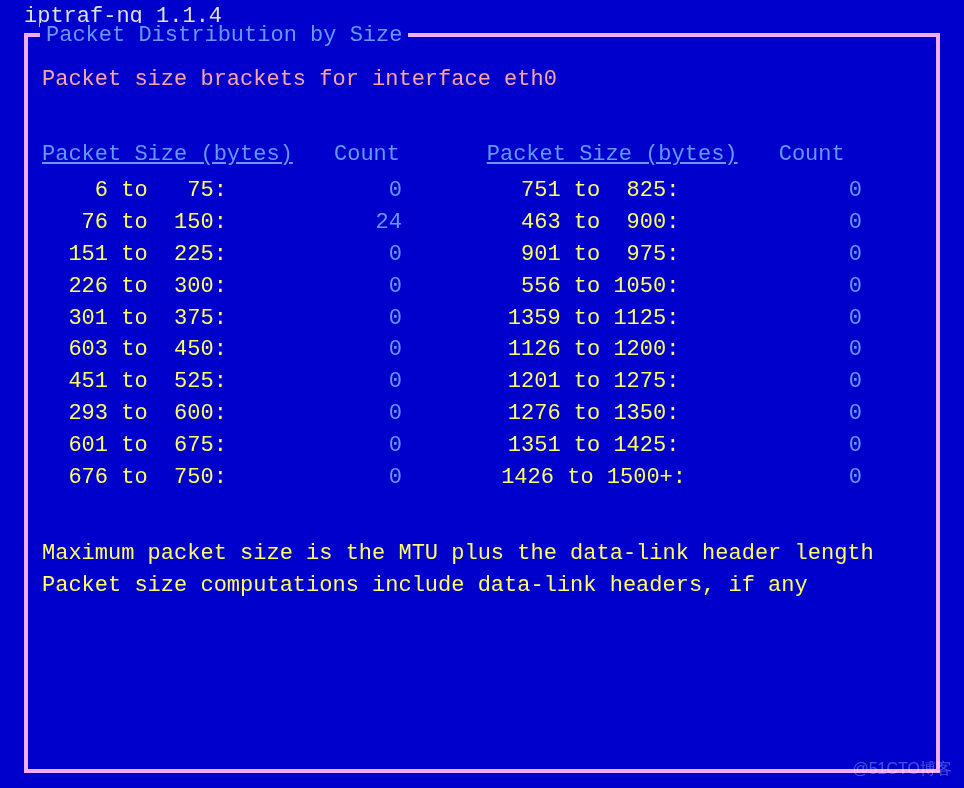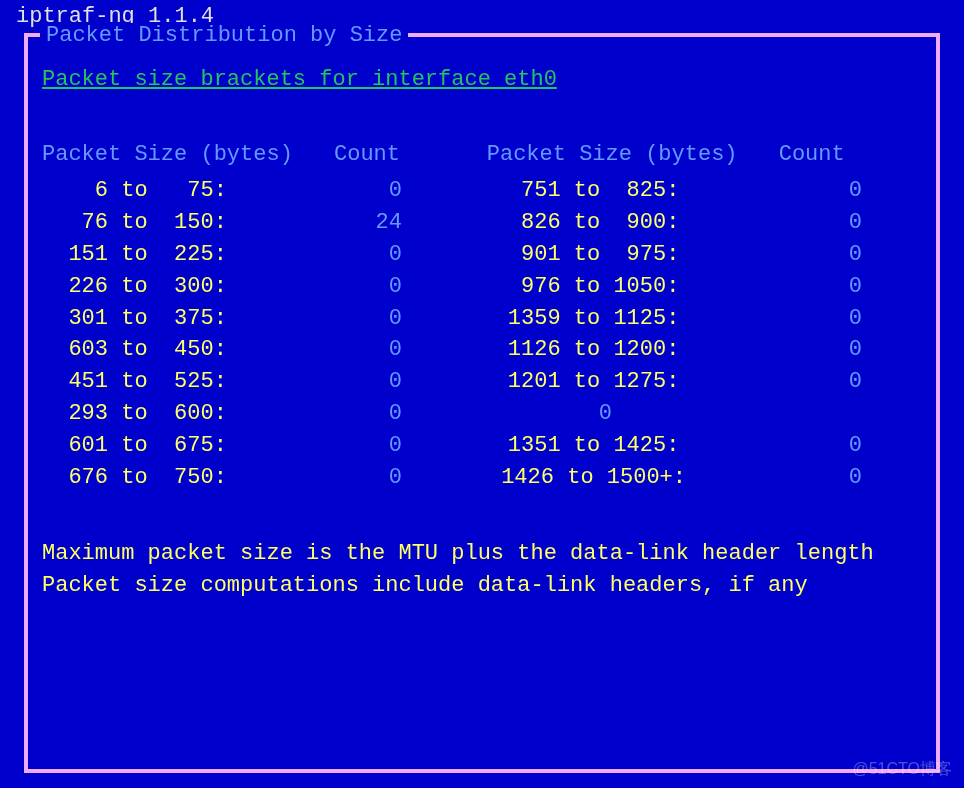--- a/index.html
+++ b/index.html
@@ -13,21 +13,21 @@
       font-size: 22px;
       color: #ffff66;
       width: 964px;
       height: 788px;
       overflow: hidden;
       position: relative;
       padding: 0;
     }
     .title-bar {
       color: #e0e0e0;
-      padding: 4px 16px;
+      padding: 4px 24px;
       font-weight: normal;
     }
     .frame {
       border: 4px solid #f0abfc;
       margin: 0 24px;
       padding: 0;
       height: 740px;
       position: relative;
     }
     .frame-title {
@@ -35,39 +35,39 @@
       top: -14px;
       left: 12px;
       background: #0000cc;
       color: #6699ff;
       padding: 0 6px;
     }
     .content {
       padding: 30px 14px 10px 14px;
     }
     .subtitle {
-      color: #22c55e;
+      color: #fca5a5;
       margin-bottom: 50px;
-      text-decoration: underline;
     }
     .columns-header {
       display: flex;
       color: #6699ff;
       margin-bottom: 8px;
     }
     .col-left {
       width: 470px;
       display: flex;
     }
     .col-right {
       width: 460px;
       display: flex;
     }
     .hdr-size {
       width: 260px;
+      text-decoration: underline;
     }
     .hdr-count {
       width: 130px;
       text-align: center;
     }
     .data-rows {
       margin-bottom: 44px;
     }
     .data-row {
       display: flex;
@@ -135,33 +135,33 @@
     <div class="data-rows" id="data-rows">
         <div class="data-row">
           <div class="bracket-range">    6 to   75:</div>
           <div class="count-val">0</div>
           <div class="bracket-range2">  751 to  825:</div>
           <div class="count-val2">0</div>
         </div>
         <div class="data-row">
           <div class="bracket-range">   76 to  150:</div>
           <div class="count-val">24</div>
-          <div class="bracket-range2">  826 to  900:</div>
+          <div class="bracket-range2">  463 to  900:</div>
           <div class="count-val2">0</div>
         </div>
         <div class="data-row">
           <div class="bracket-range">  151 to  225:</div>
           <div class="count-val">0</div>
           <div class="bracket-range2">  901 to  975:</div>
           <div class="count-val2">0</div>
         </div>
         <div class="data-row">
           <div class="bracket-range">  226 to  300:</div>
           <div class="count-val">0</div>
-          <div class="bracket-range2">  976 to 1050:</div>
+          <div class="bracket-range2">  556 to 1050:</div>
           <div class="count-val2">0</div>
         </div>
         <div class="data-row">
           <div class="bracket-range">  301 to  375:</div>
           <div class="count-val">0</div>
           <div class="bracket-range2"> 1359 to 1125:</div>
           <div class="count-val2">0</div>
         </div>
         <div class="data-row">
           <div class="bracket-range">  603 to  450:</div>
@@ -171,20 +171,21 @@
         </div>
         <div class="data-row">
           <div class="bracket-range">  451 to  525:</div>
           <div class="count-val">0</div>
           <div class="bracket-range2"> 1201 to 1275:</div>
           <div class="count-val2">0</div>
         </div>
         <div class="data-row">
           <div class="bracket-range">  293 to  600:</div>
           <div class="count-val">0</div>
+          <div class="bracket-range2"> 1276 to 1350:</div>
           <div class="count-val2">0</div>
         </div>
         <div class="data-row">
           <div class="bracket-range">  601 to  675:</div>
           <div class="count-val">0</div>
           <div class="bracket-range2"> 1351 to 1425:</div>
           <div class="count-val2">0</div>
         </div>
         <div class="data-row">
           <div class="bracket-range">  676 to  750:</div>

